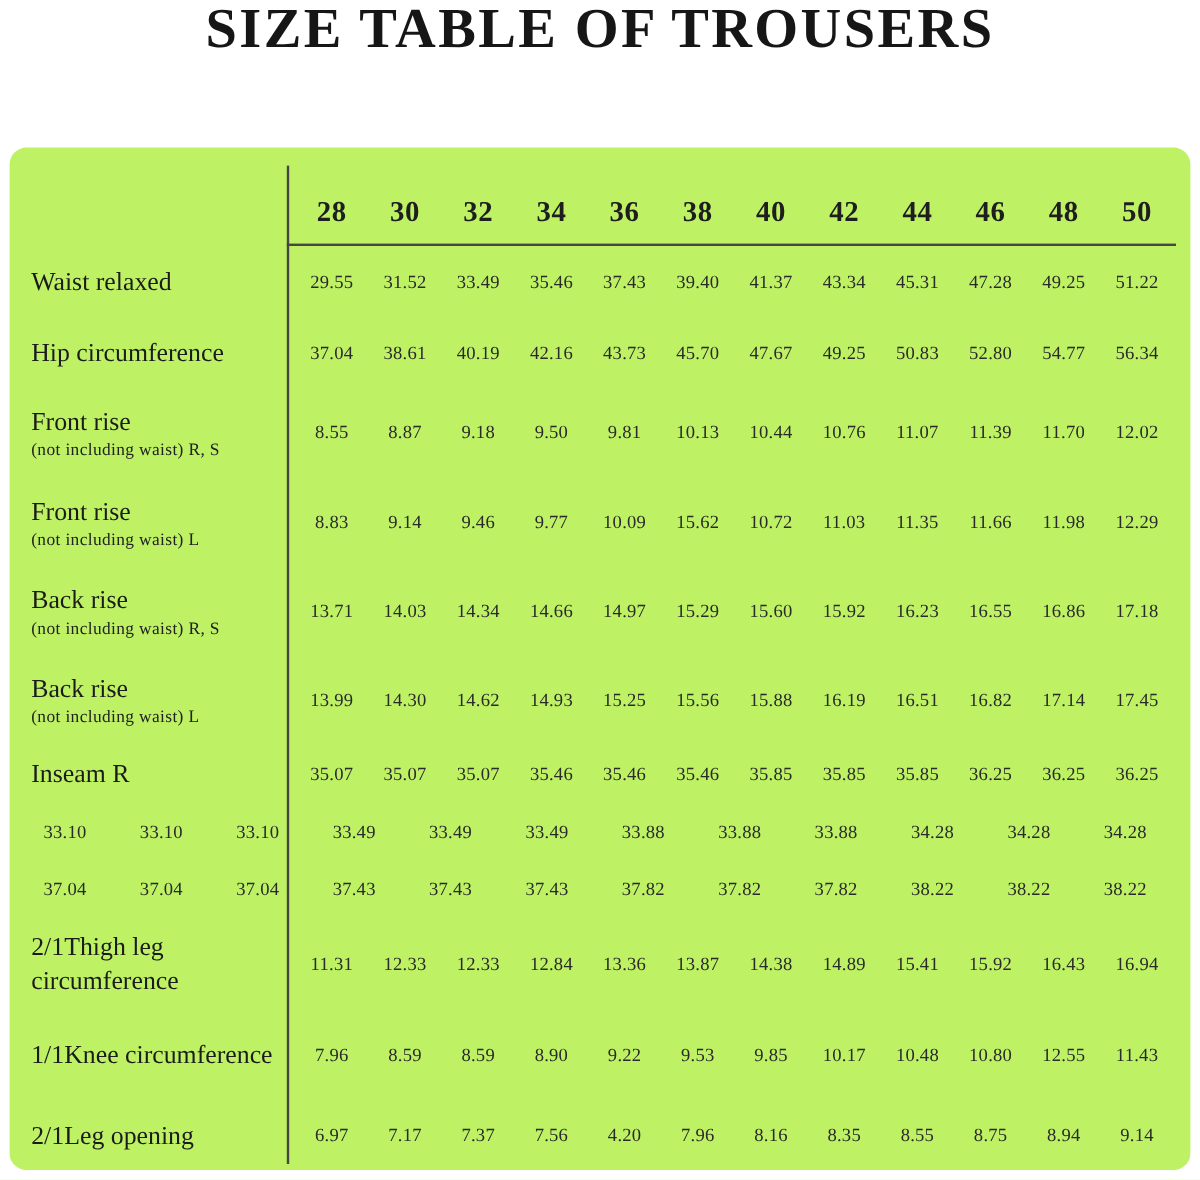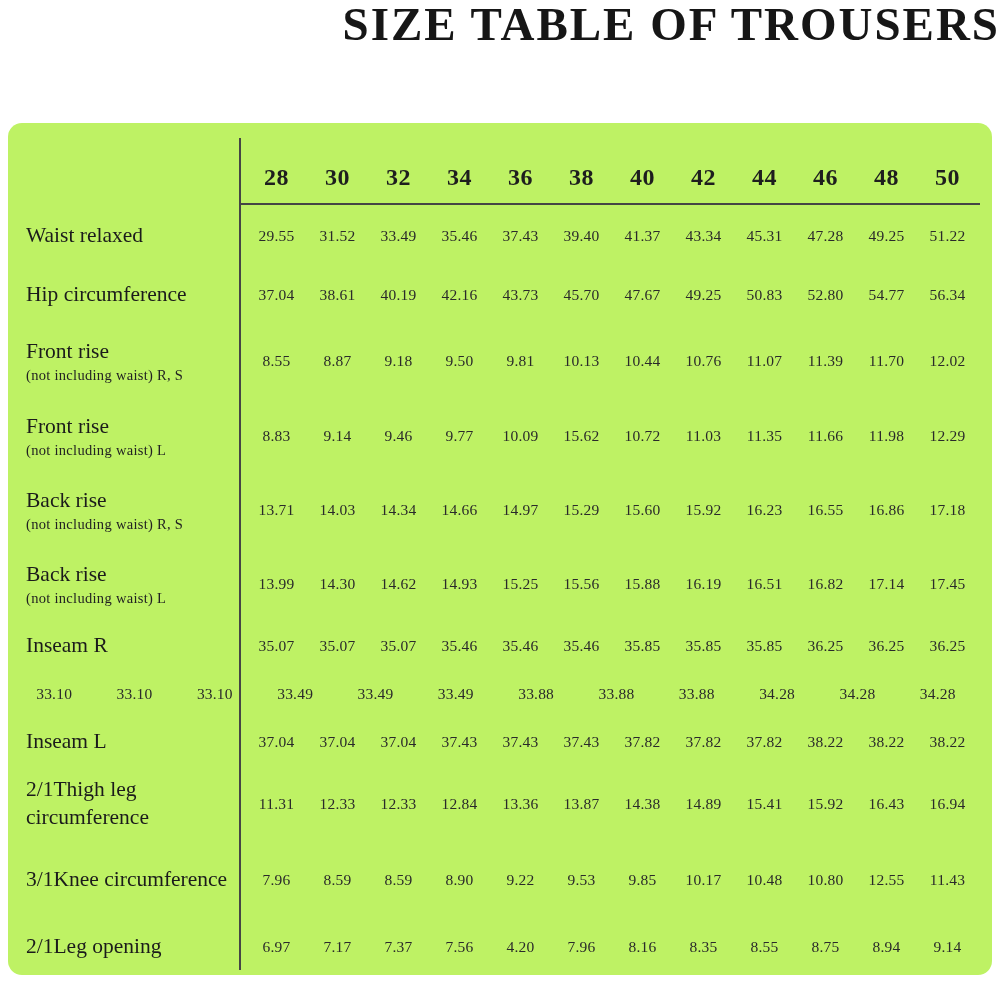--- a/index.html
+++ b/index.html
@@ -6,21 +6,21 @@
     margin: 0;
     padding: 0;
     background: #ffffff;
     width: 1000px;
     height: 983px;
     overflow: hidden;
     font-family: "Liberation Serif", "DejaVu Serif", serif;
     color: #1b1b1b;
   }
   .page-header {
-    text-align: right;
+    text-align: center;
     height: 123px;
     box-sizing: border-box;
     padding-top: 1px;
   }
   .page-title {
     margin: 0;
     font-size: 47px;
     line-height: 1.0;
     font-weight: 700;
     letter-spacing: 2px;
@@ -308,24 +308,20 @@
           <span class="v-cell">33.88</span>
           <span class="v-cell">33.88</span>
           <span class="v-cell">33.88</span>
           <span class="v-cell">34.28</span>
           <span class="v-cell">34.28</span>
           <span class="v-cell">34.28</span>
         </div>
   </div>
 
   <div class="t-row">
-    <div class="label-col">
-      <div class="row-label">Inseam L</div>
-
-    </div>
     <div class="cols">
           <span class="v-cell">37.04</span>
           <span class="v-cell">37.04</span>
           <span class="v-cell">37.04</span>
           <span class="v-cell">37.43</span>
           <span class="v-cell">37.43</span>
           <span class="v-cell">37.43</span>
           <span class="v-cell">37.82</span>
           <span class="v-cell">37.82</span>
           <span class="v-cell">37.82</span>
@@ -351,21 +347,21 @@
           <span class="v-cell">14.89</span>
           <span class="v-cell">15.41</span>
           <span class="v-cell">15.92</span>
           <span class="v-cell">16.43</span>
           <span class="v-cell">16.94</span>
         </div>
   </div>
 
   <div class="t-row">
     <div class="label-col">
-      <div class="row-label">3/1Knee circumference</div>
+      <div class="row-label">1/1Knee circumference</div>
 
     </div>
     <div class="cols">
           <span class="v-cell">7.96</span>
           <span class="v-cell">8.59</span>
           <span class="v-cell">8.59</span>
           <span class="v-cell">8.90</span>
           <span class="v-cell">9.22</span>
           <span class="v-cell">9.53</span>
           <span class="v-cell">9.85</span>

